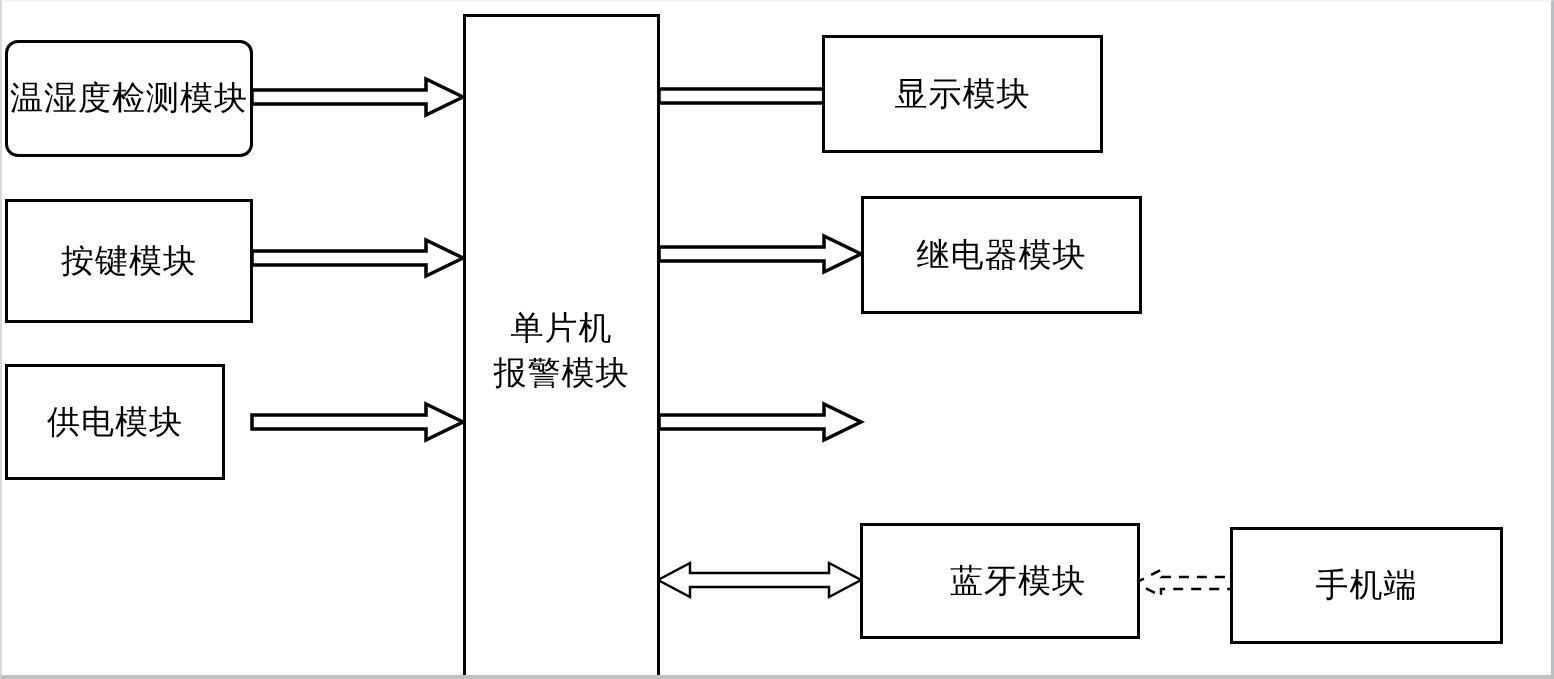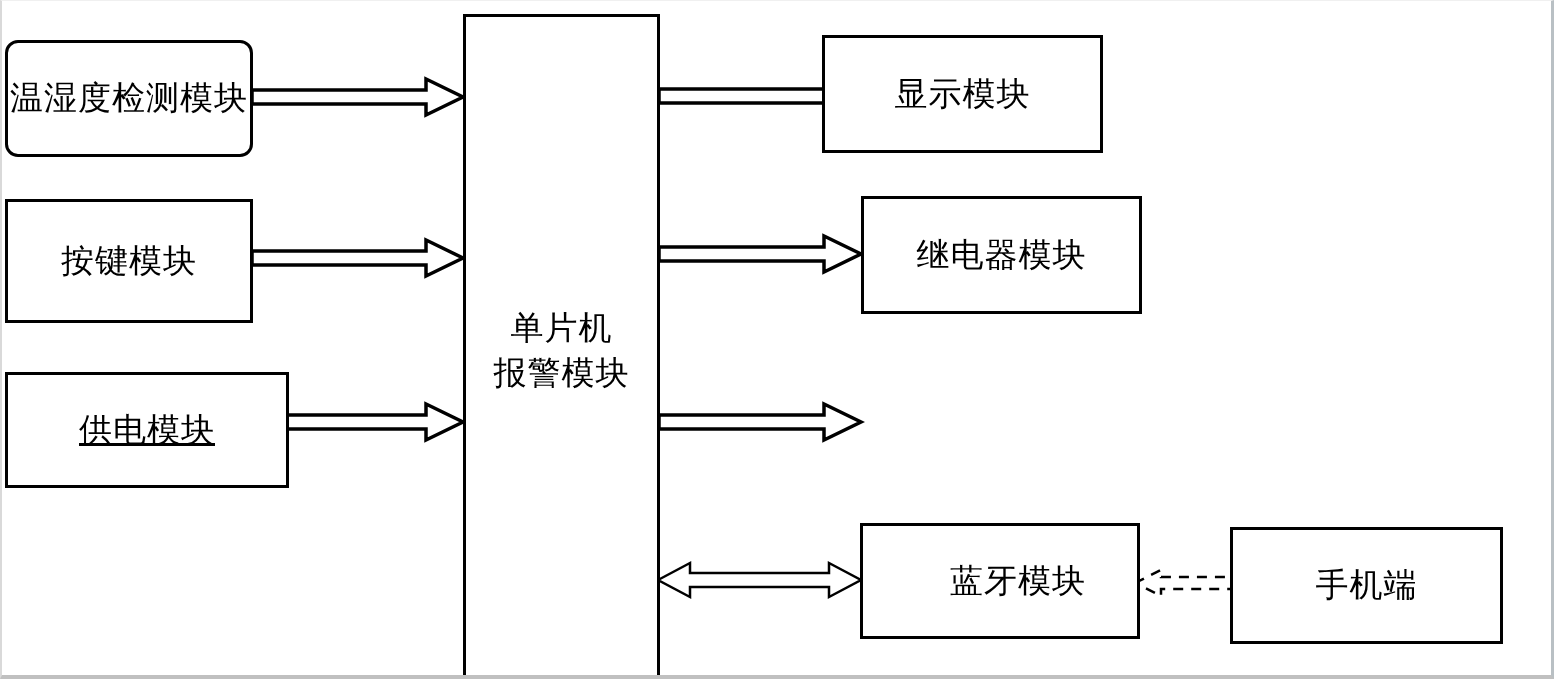--- a/index.html
+++ b/index.html
@@ -27,21 +27,21 @@
     text-align: center;
     font-size: 33px;
     color: #000000;
     line-height: 1.35;
     letter-spacing: 1px;
     z-index: 2;
   }
   
   .n-temp  { left: 3px;    top: 39px;  width: 248px; height: 117px; border-radius: 13px; }
   .n-key   { left: 3px;    top: 198px; width: 248px; height: 124px; }
-  .n-power { left: 3px;    top: 371px; width: 284px; height: 116px; text-decoration: underline; }
+  .n-power { left: 3px;    top: 363px; width: 220px; height: 116px; }
   
   .n-mcu   { left: 461px;  top: 1px;   width: 197px; height: 674px; margin-top: 12px; }
   
   .n-disp  { left: 820px;  top: 34px;  width: 281px; height: 118px; }
   .n-relay { left: 859px;  top: 195px; width: 281px; height: 118px; }
   .n-alarm { left: 858px;  top: 363px; width: 280px; height: 117px; }
   .n-bt    { left: 858px;  top: 522px; width: 280px; height: 116px; padding-left: 36px; }
   
   .n-phone { left: 1228px; top: 526px; width: 273px; height: 117px; }
 

